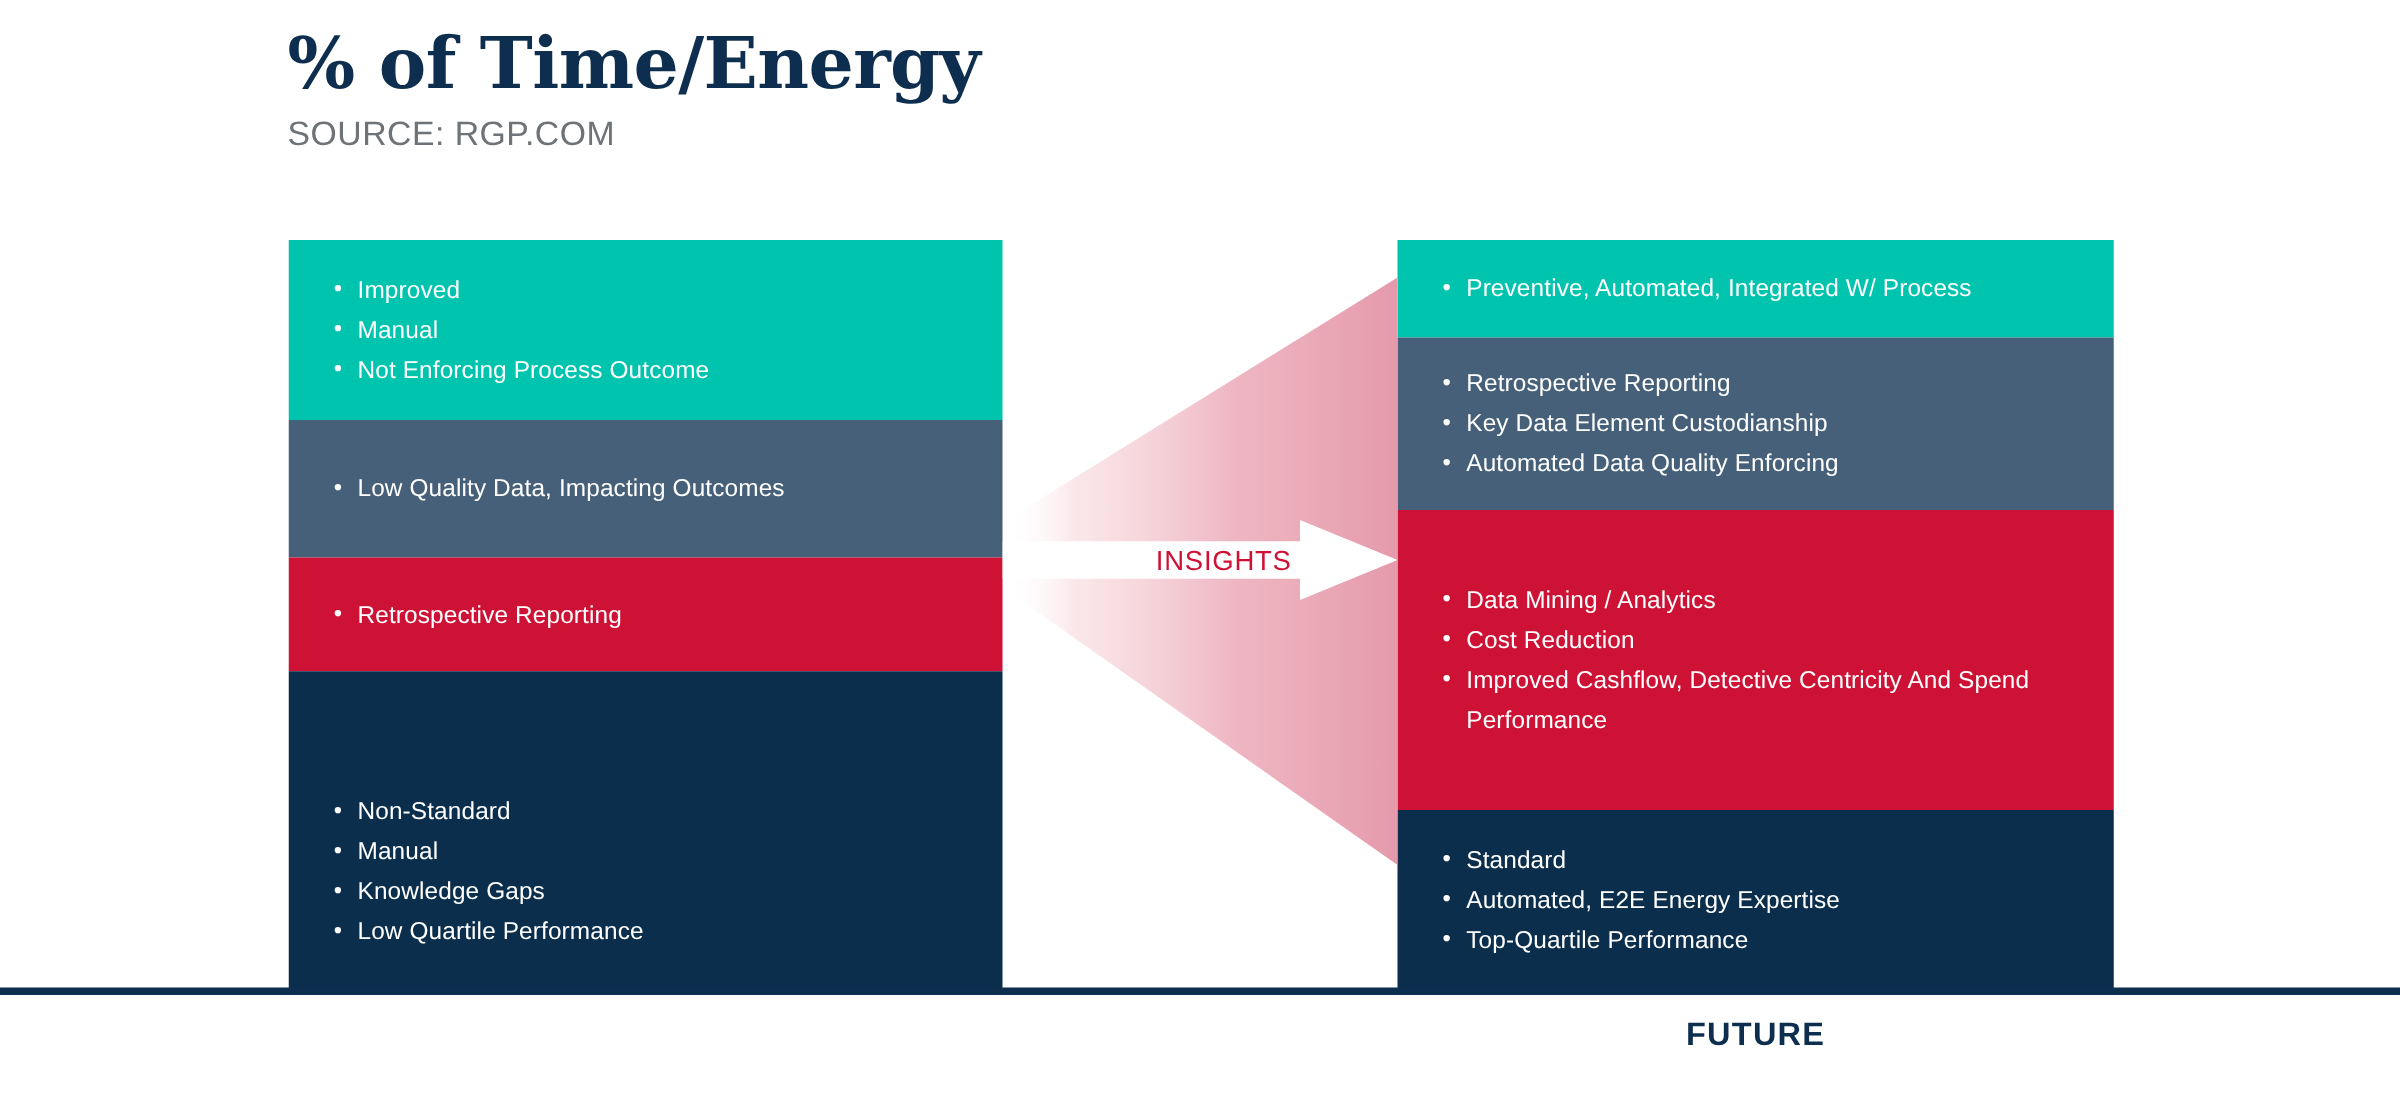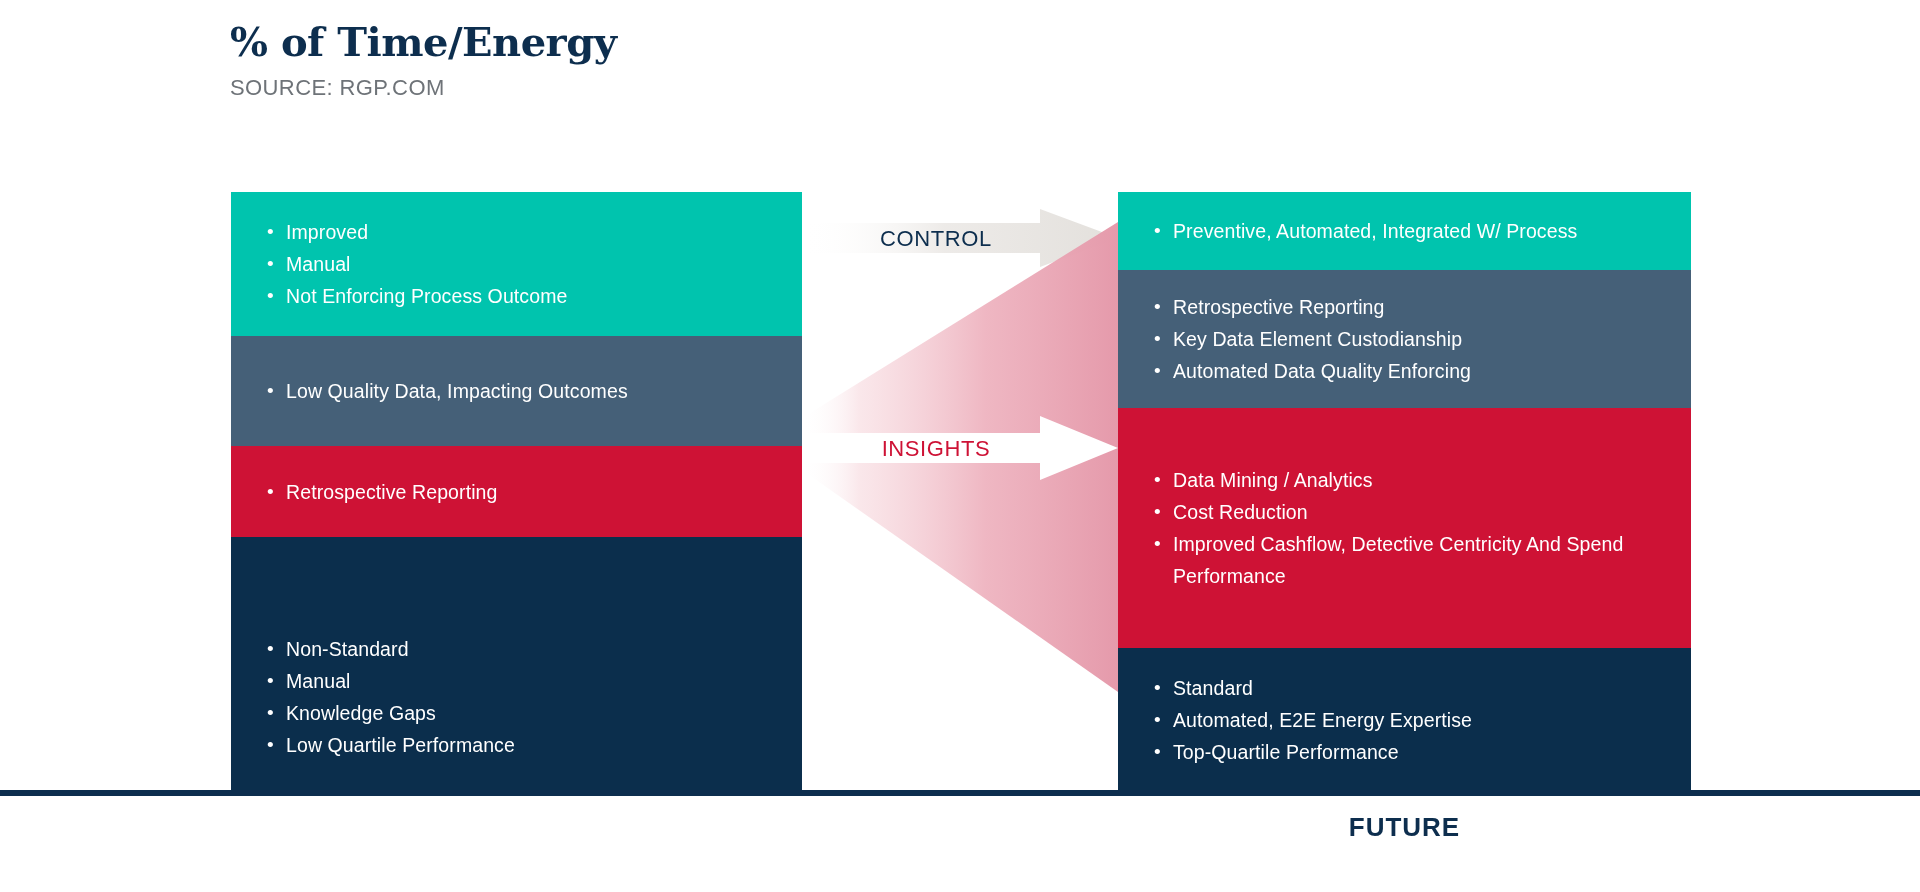--- a/index.html
+++ b/index.html
@@ -17,30 +17,30 @@
 
   
   #header {
     position: absolute;
     left: 230px;
     top: 22px;
   }
   #page-title {
     font-family: "DejaVu Serif", serif;
     font-weight: bold;
-    font-size: 40px;
+    font-size: 57px;
     color: #0D2E4E;
     letter-spacing: -0.5px;
     line-height: 1.0;
     white-space: nowrap;
   }
   #page-subtitle {
     margin-top: 13px;
     font-family: "Liberation Sans", sans-serif;
-    font-size: 22px;
+    font-size: 27px;
     color: #6E7378;
     letter-spacing: 0.4px;
   }
 
   
   #diagram {
     position: absolute;
     left: 0;
     top: 0;
     width: 1920px;
@@ -113,21 +113,21 @@
     flex-direction: column;
     align-items: center;
     justify-content: center;
     font-size: 22px;
     line-height: 27px;
     color: #0D2E4E;
     letter-spacing: 0.6px;
     text-align: center;
     z-index: 3;
   }
-  .arrow-label.accent { color: #CE1235; }
+  .arrow-label.accent { color: #CE1235; padding-left: 43px; }
 
   
   #insight-wedge {
     position: absolute;
     left: 802px;
     top: 0;
     width: 316px;
     height: 892px;
     z-index: 1;
     pointer-events: none;
@@ -222,35 +222,20 @@
       </div>
       <div class="bullet-row">
         <span class="bullet-dot">•</span>
         <span class="bullet-text">Low Quartile Performance</span>
       </div>
     </div>
   </div>
 
   <div id="center-col">
 
-    <div class="arrow-unit" style="top:14px;">
-      <svg class="arrow-shape" viewBox="0 0 316 64" preserveAspectRatio="none">
-        <defs>
-          <linearGradient id="gGray1" x1="0" y1="0" x2="1" y2="0">
-            <stop offset="0%" stop-color="#FFFFFF" stop-opacity="0"></stop>
-            <stop offset="45%" stop-color="#EAE7E4" stop-opacity="0.85"></stop>
-            <stop offset="100%" stop-color="#E3E0DC" stop-opacity="1"></stop>
-          </linearGradient>
-        </defs>
-        <polygon points="0,17 238,17 238,3 316,32 238,61 238,47 0,47" fill="url(#gGray1)"></polygon>
-      </svg>
-      <div class="arrow-label">
-        <span>CONTROL</span>
-      </div>
-    </div>
 
 
     <div class="arrow-unit" style="top:224px;z-index:4;">
       <svg class="arrow-shape" viewBox="0 0 316 64" preserveAspectRatio="none">
         <polygon points="0,17 238,17 238,0 316,32 238,64 238,47 0,47" fill="#FFFFFF"></polygon>
       </svg>
       <div class="arrow-label accent">
         <span>INSIGHTS</span>
       </div>
     </div>

